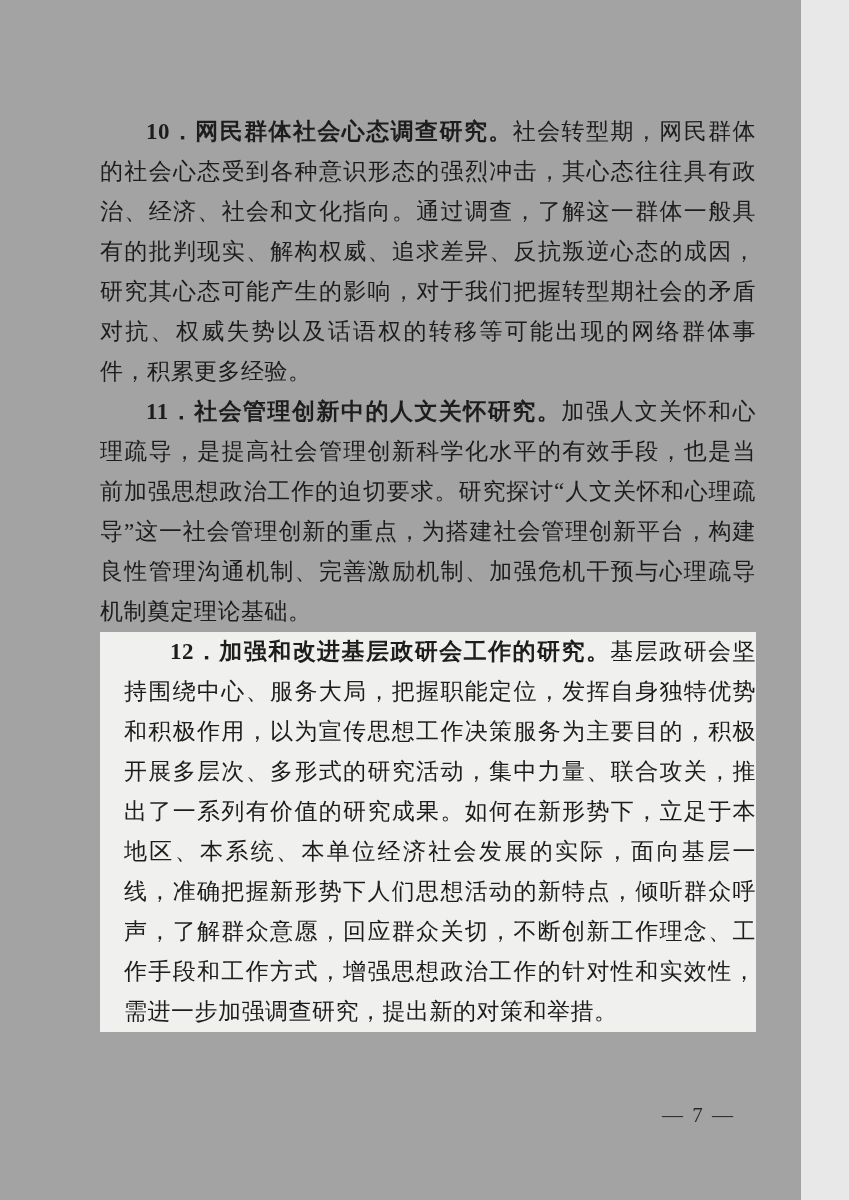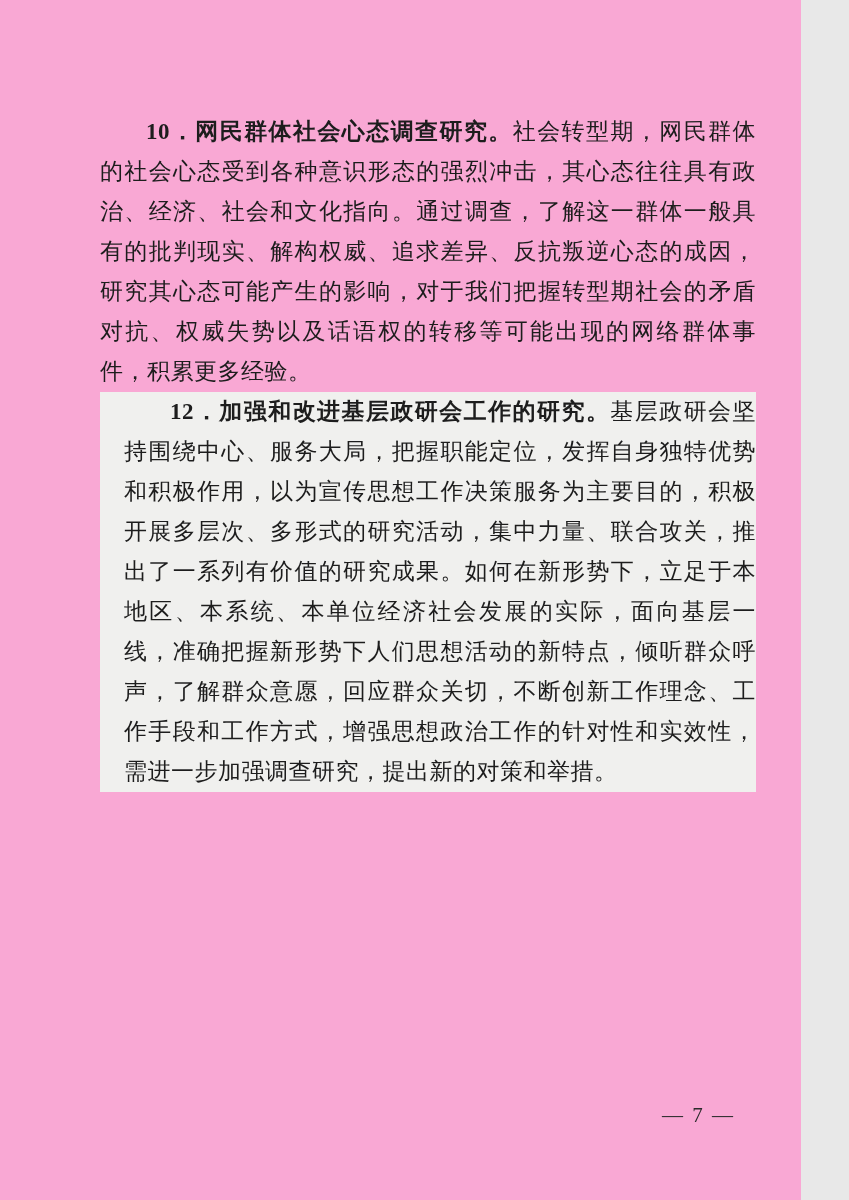--- a/index.html
+++ b/index.html
@@ -4,21 +4,21 @@
 <style>
   html, body {
     margin: 0;
     padding: 0;
     background: #e8e8e8;
   }
   .sheet {
     position: relative;
     width: 801px;
     height: 1200px;
-    background: #f9a8d4;
+    background: #a3a3a3;
     overflow: hidden;
     font-family: "Liberation Serif", "DejaVu Serif", serif;
   }
   .content {
     position: absolute;
     left: 100px;
     top: 112px;
     width: 656px;
   }
   p.para {
@@ -51,19 +51,20 @@
   }
 </style>
 </head>
 <body>
 
 <div class="sheet">
   <div class="content">
 
     <p class="para" style="color: rgb(29, 29, 29); background: transparent;"><span class="heading">10．网民群体社会心态调查研究。</span><span>社会转型期，网民群体的社会心态受到各种意识形态的强烈冲击，其心态往往具有政治、经济、社会和文化指向。通过调查，了解这一群体一般具有的批判现实、解构权威、追求差异、反抗叛逆心态的成因，研究其心态可能产生的影响，对于我们把握转型期社会的矛盾对抗、权威失势以及话语权的转移等可能出现的网络群体事件，积累更多经验。</span></p>
 
+    <p class="para" style="color: rgb(29, 29, 29); background: transparent;"><span class="heading">11．社会管理创新中的人文关怀研究。</span><span>加强人文关怀和心理疏导，是提高社会管理创新科学化水平的有效手段，也是当前加强思想政治工作的迫切要求。研究探讨“人文关怀和心理疏导”这一社会管理创新的重点，为搭建社会管理创新平台，构建良性管理沟通机制、完善激励机制、加强危机干预与心理疏导机制奠定理论基础。</span></p>
 
     <p class="para highlight" style="color: rgb(29, 29, 29); background: rgb(240, 240, 238); padding-left: 24px;"><span class="heading">12．加强和改进基层政研会工作的研究。</span><span>基层政研会坚持围绕中心、服务大局，把握职能定位，发挥自身独特优势和积极作用，以为宣传思想工作决策服务为主要目的，积极开展多层次、多形式的研究活动，集中力量、联合攻关，推出了一系列有价值的研究成果。如何在新形势下，立足于本地区、本系统、本单位经济社会发展的实际，面向基层一线，准确把握新形势下人们思想活动的新特点，倾听群众呼声，了解群众意愿，回应群众关切，不断创新工作理念、工作手段和工作方式，增强思想政治工作的针对性和实效性，需进一步加强调查研究，提出新的对策和举措。</span></p>
 
   </div>
 
   <div class="page-number">— 7 —</div>
 </div>
 
 </body></html>

